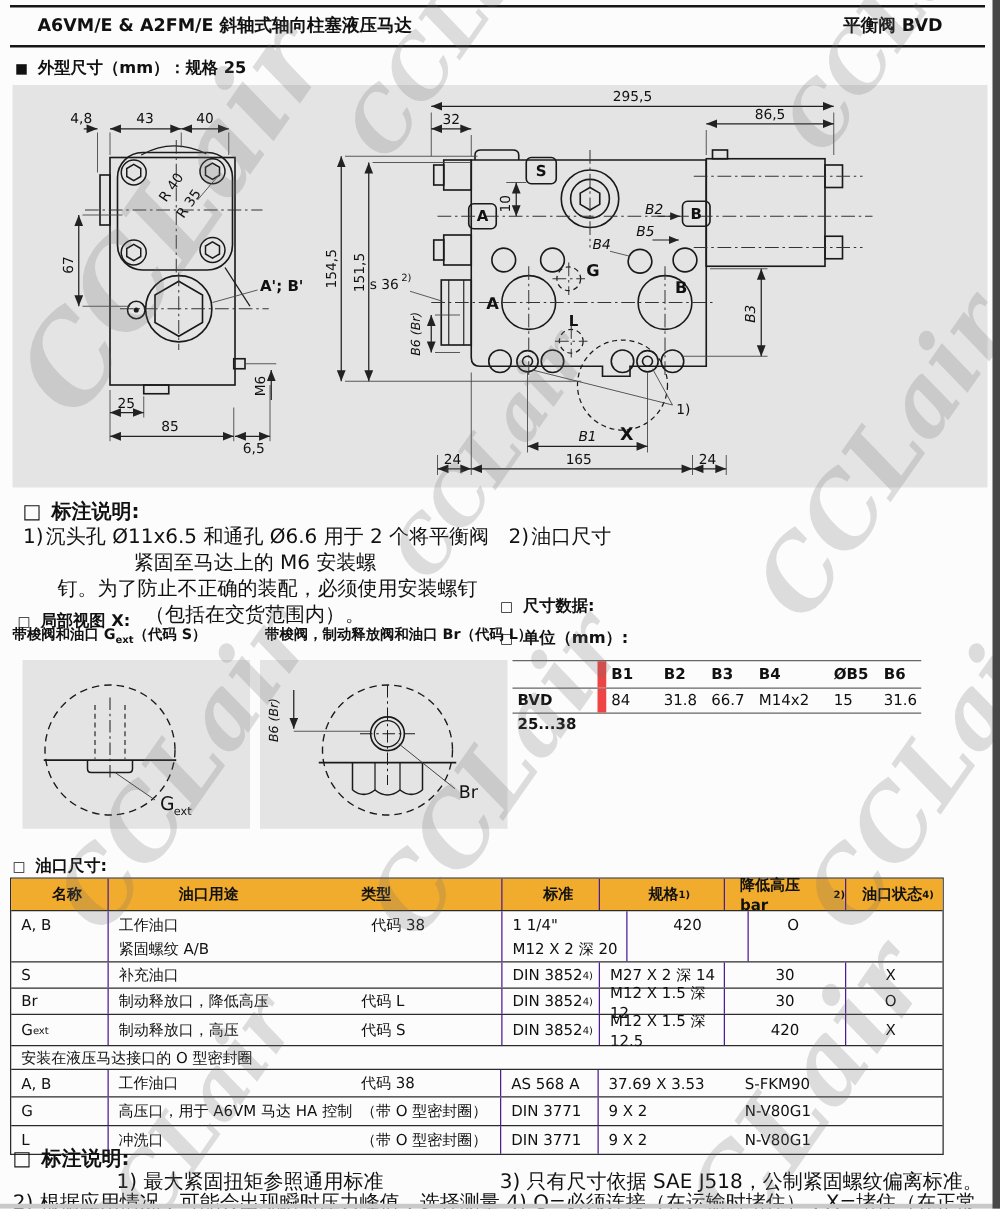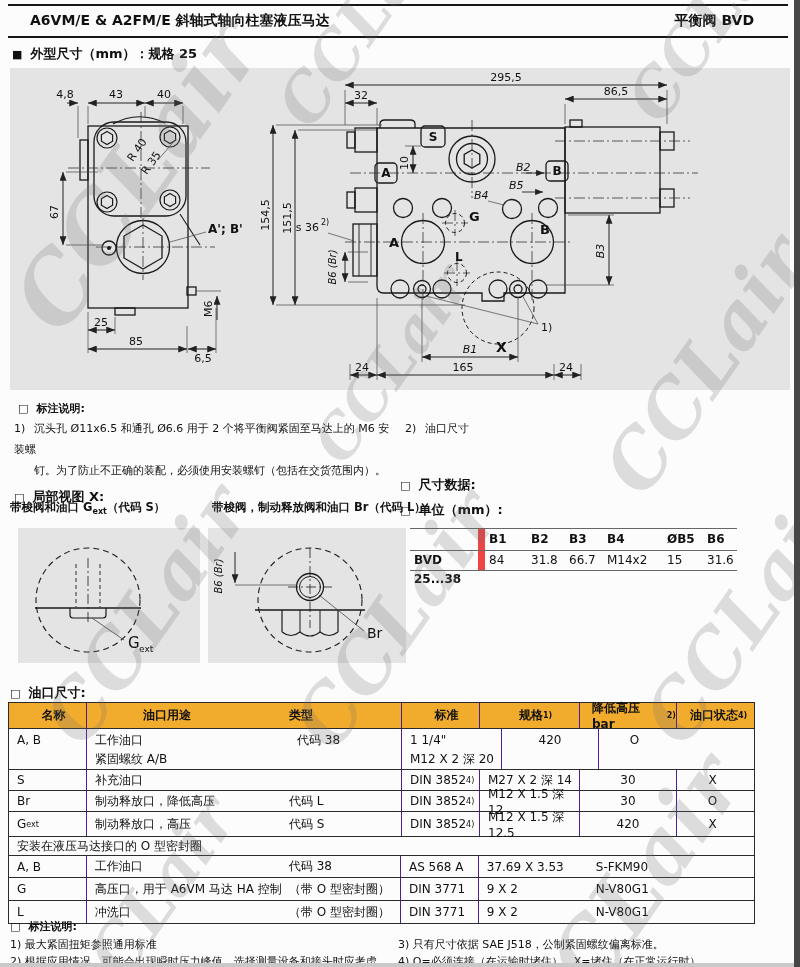--- a/index.html
+++ b/index.html
@@ -4,21 +4,21 @@
 <style>
   html,body{margin:0;padding:0;}
   .page{position:relative;width:800px;height:967px;background:#fcfcfc;overflow:hidden;
         font-family:"DejaVu Sans","Liberation Sans",sans-serif;color:#111;}
   .rule{position:absolute;left:8px;width:780px;height:2px;background:#161616;}
   .hdr-left{position:absolute;left:30px;top:12px;font-size:14px;font-weight:bold;}
   .hdr-right{position:absolute;right:46px;top:12px;font-size:14px;font-weight:bold;}
   .sec-head{position:absolute;font-size:13px;font-weight:bold;}
   .sec-head .sq{display:inline-block;margin-right:8px;font-size:11px;}
   .panel{position:absolute;background:#e4e4e4;}
-  .note{position:absolute;font-size:11px;line-height:21px;}
+  .note{position:absolute;font-size:16px;line-height:21px;text-align:center;}
   .note .num{display:inline-block;width:20px;}
   .caption{position:absolute;font-size:11.5px;font-weight:bold;}
   sub{font-size:8px;} sup{font-size:8px;}
   
   .dtable{position:absolute;left:410px;top:528px;width:327px;font-size:12px;border-top:1px solid #666;}
   .dtable .drow{display:flex;}
   .dtable .drow.dh{font-weight:bold;height:21px;line-height:21px;border-bottom:1px solid #666;}
   .dtable .drow.dd{height:19px;line-height:19px;border-bottom:1px solid #666;}
   .dtable .dc{box-sizing:border-box;padding-left:4px;}
   .dtable .c0{width:75px;border-right:7px solid #ef4444;font-weight:bold;}

